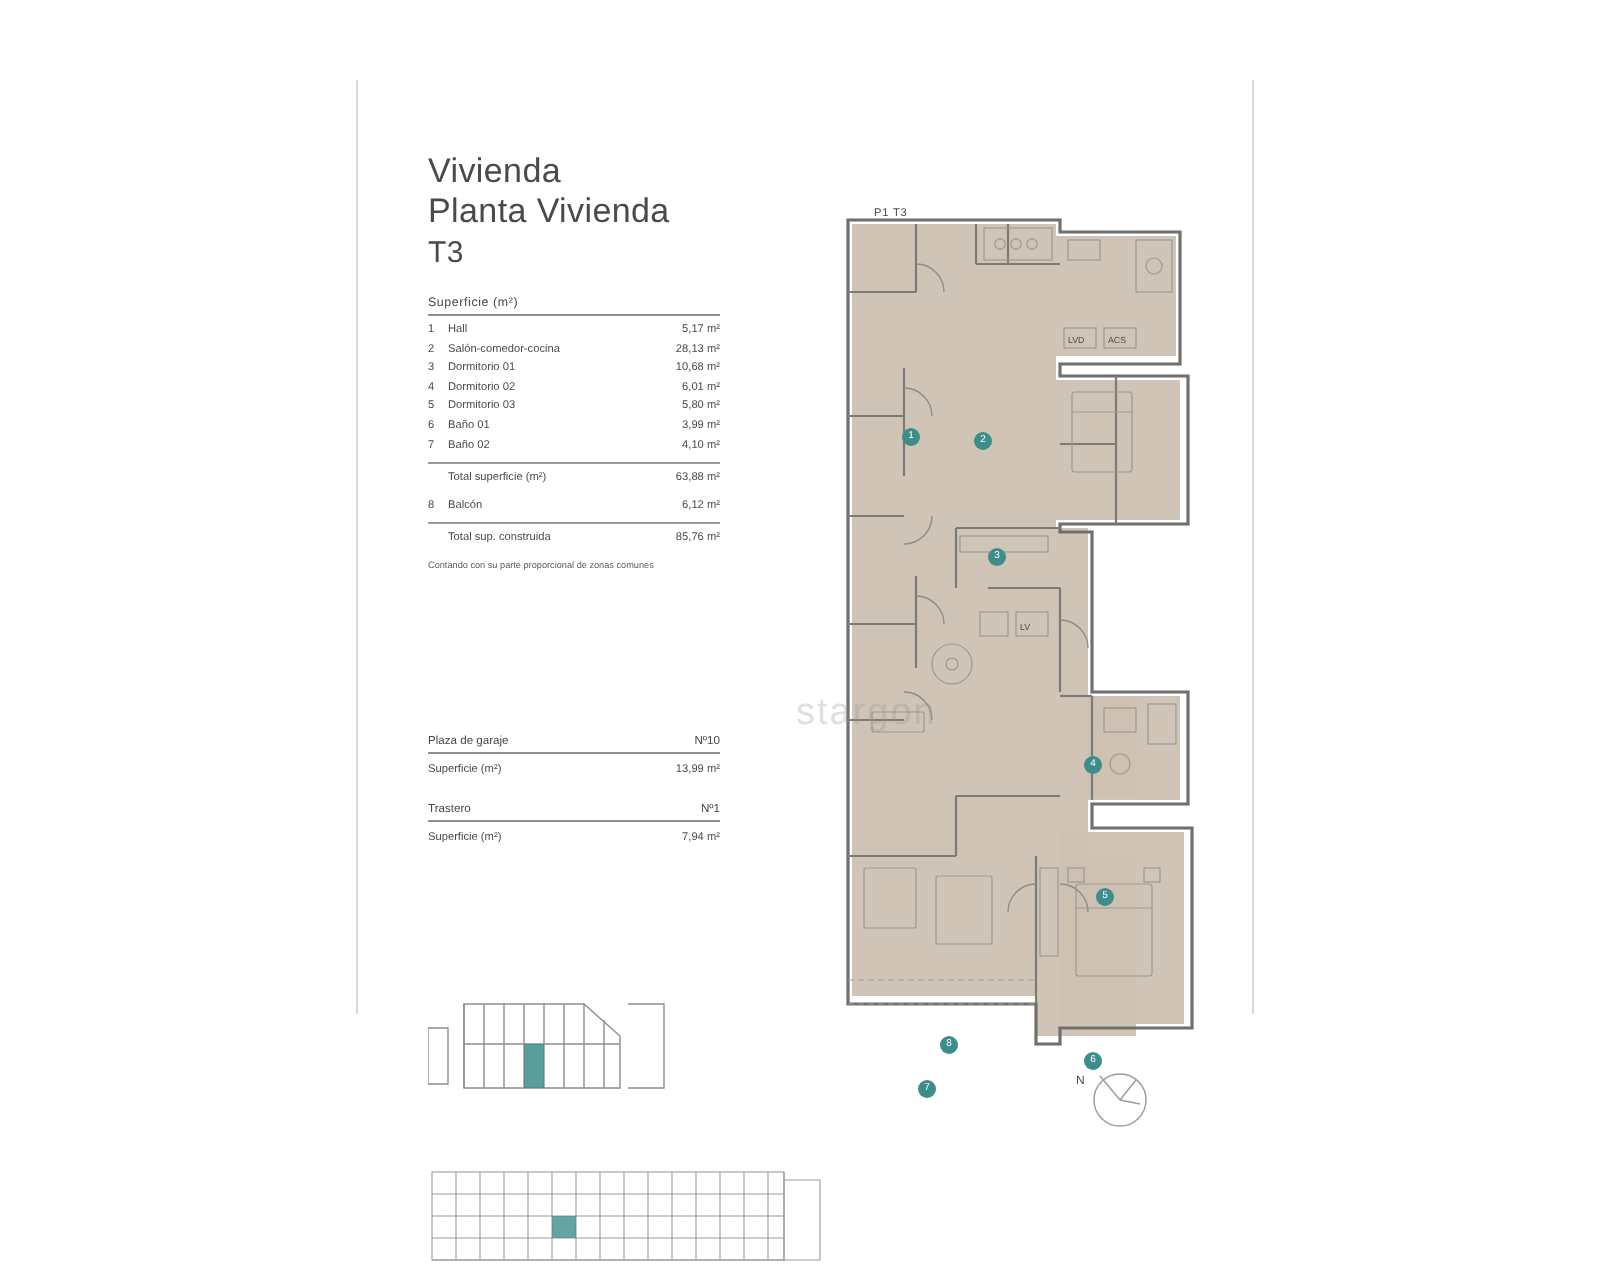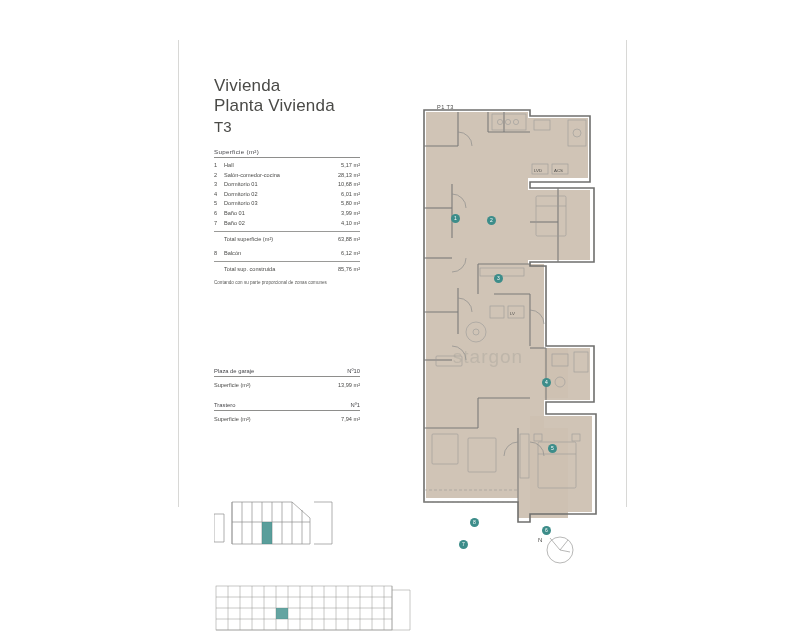--- a/index.html
+++ b/index.html
@@ -158,21 +158,21 @@
     letter-spacing: .4px;
     color: #4b4b49;
   }
 
   
   .watermark {
     position: absolute;
     left: 398px;
     top: 306px;
     width: 180px;
-    text-align: center;
+    text-align: left;
     font-size: 19px;
     letter-spacing: 1px;
     color: rgba(150,148,144,0.30);
     font-family: "Liberation Sans", sans-serif;
     pointer-events: none;
   }
 
   
   .badge {
     position: absolute;

